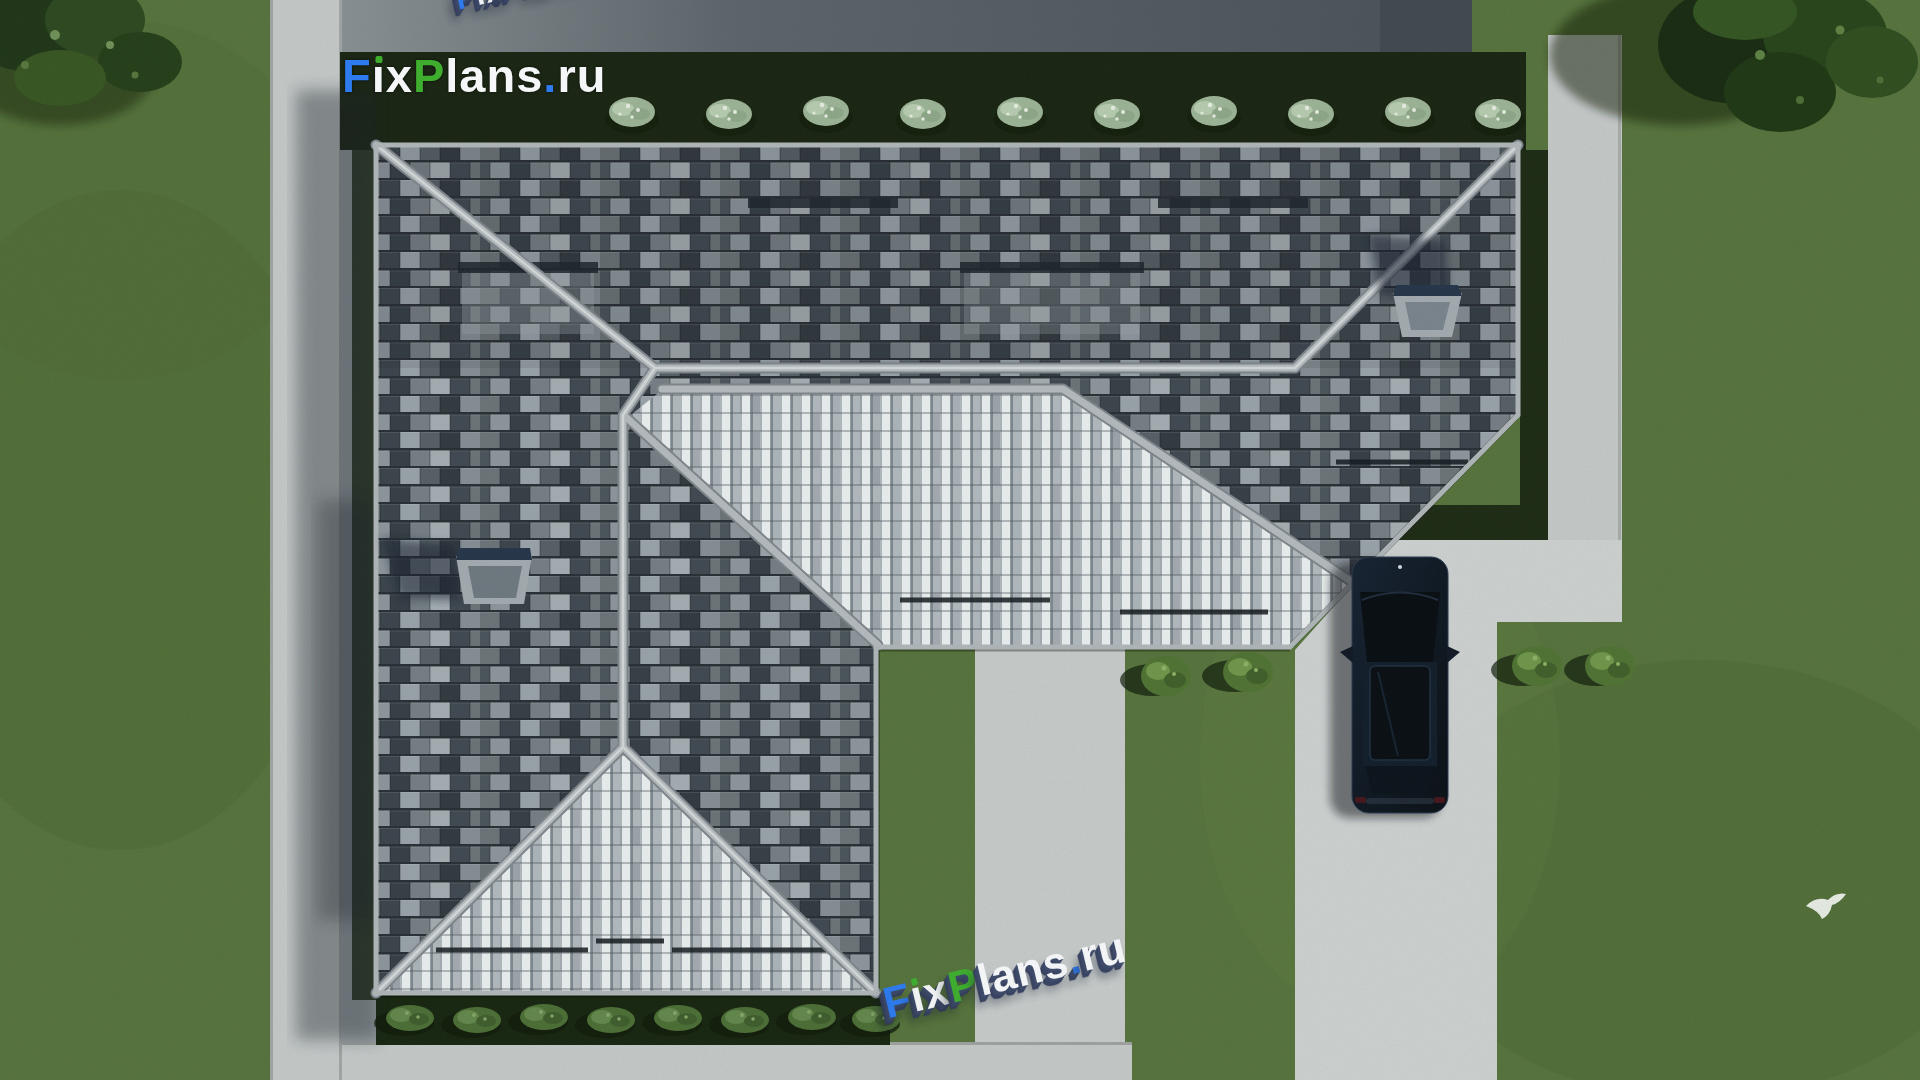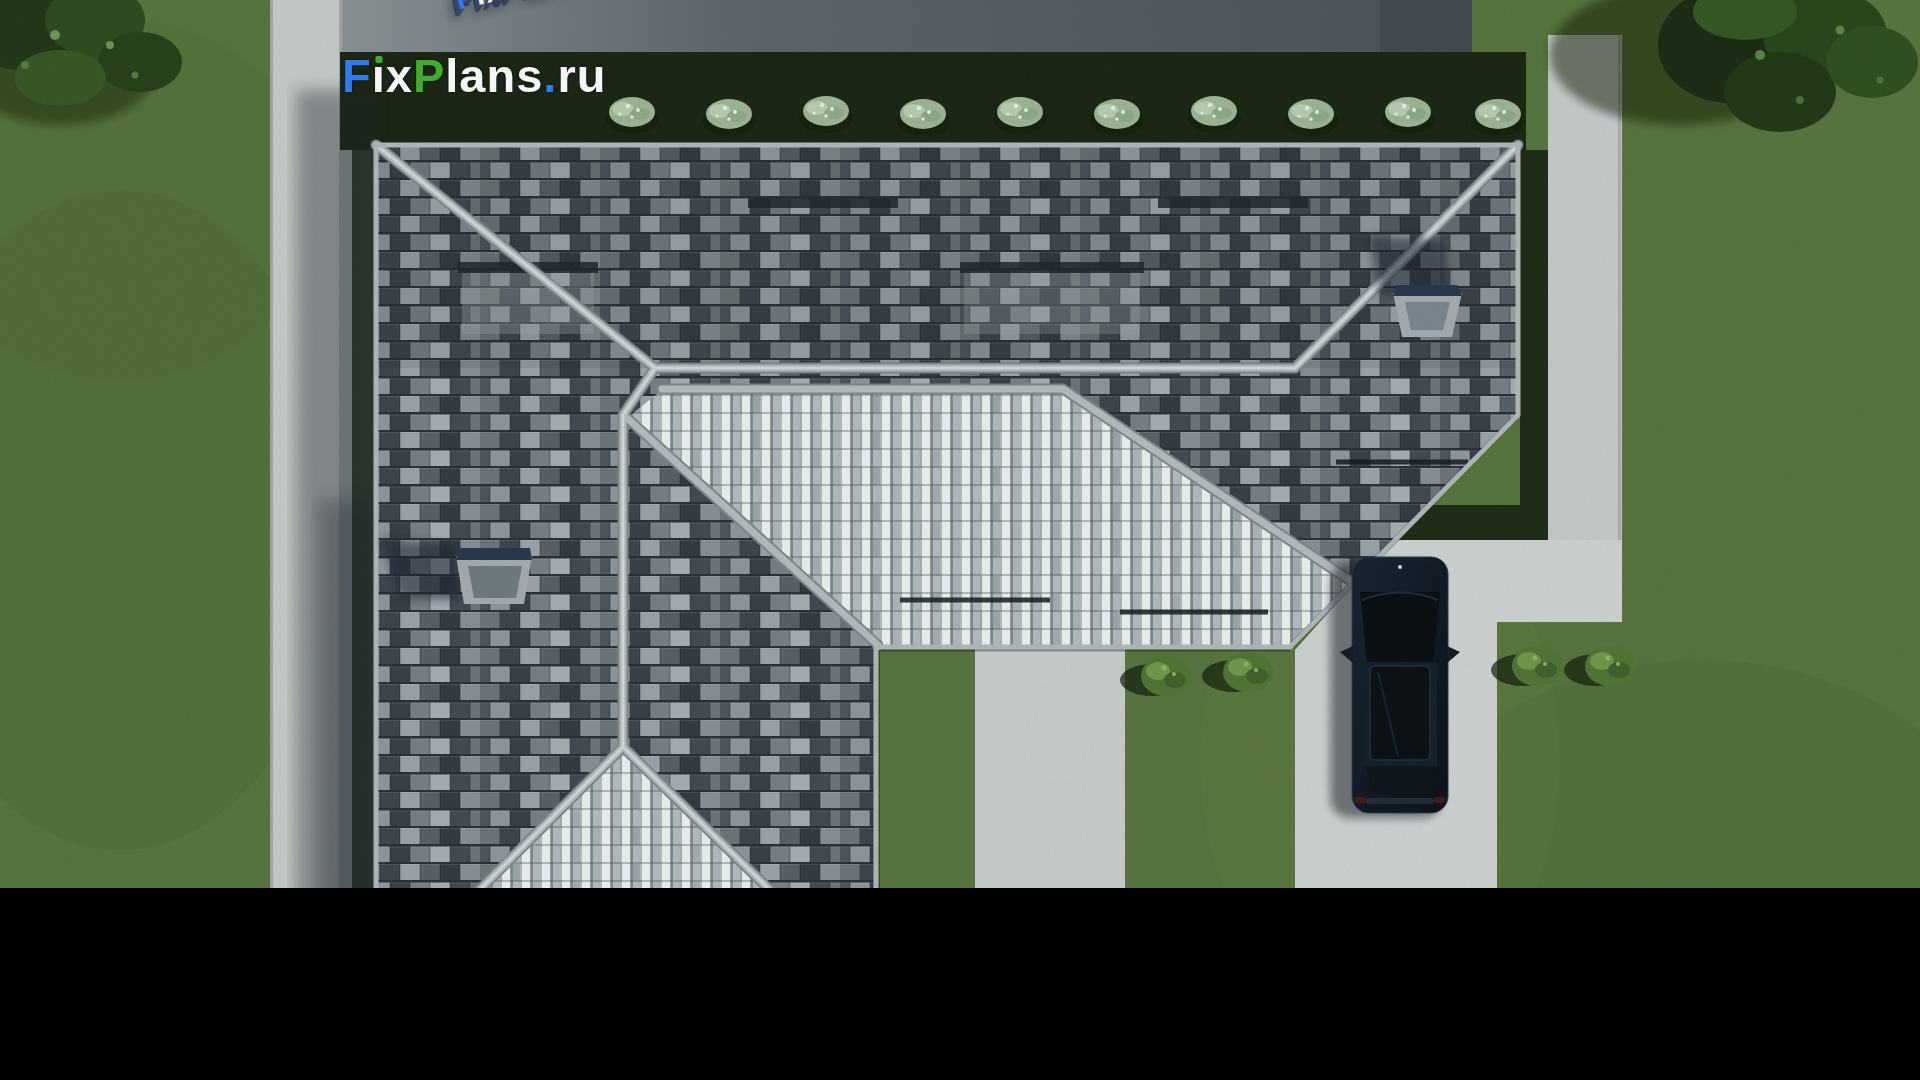--- a/index.html
+++ b/index.html
@@ -1,16 +1,16 @@
 <!DOCTYPE html>
 <html><head>
 <meta charset="utf-8">
 <style>
   html,body{margin:0;padding:0;background:#000;}
-  #stage{position:relative;width:1920px;height:888px;overflow:hidden;
+  #stage{position:relative;width:1920px;height:1080px;overflow:hidden;
          font-family:"Liberation Sans", sans-serif;background:#55703a;}
   #stage svg{position:absolute;left:0;top:0;}
   .brand{position:absolute;font-weight:bold;white-space:nowrap;line-height:1;
          font-family:"Liberation Sans", sans-serif;}
   #logo{left:342px;top:52px;font-size:47px;letter-spacing:1px;
         text-shadow:0 0 3px rgba(0,0,0,.65);}
   .wm{opacity:.97;letter-spacing:1px;
       text-shadow:-1px 1px 0 #3d4a6a,-2px 2px 0 #3b4867,-3px 3px 0 #394565,
                   -4px 4px 0 #374262,-5px 5px 0 #353f5f,-6px 6px 1px #323c5a,
                   -9px 10px 10px rgba(18,26,46,.55);}

